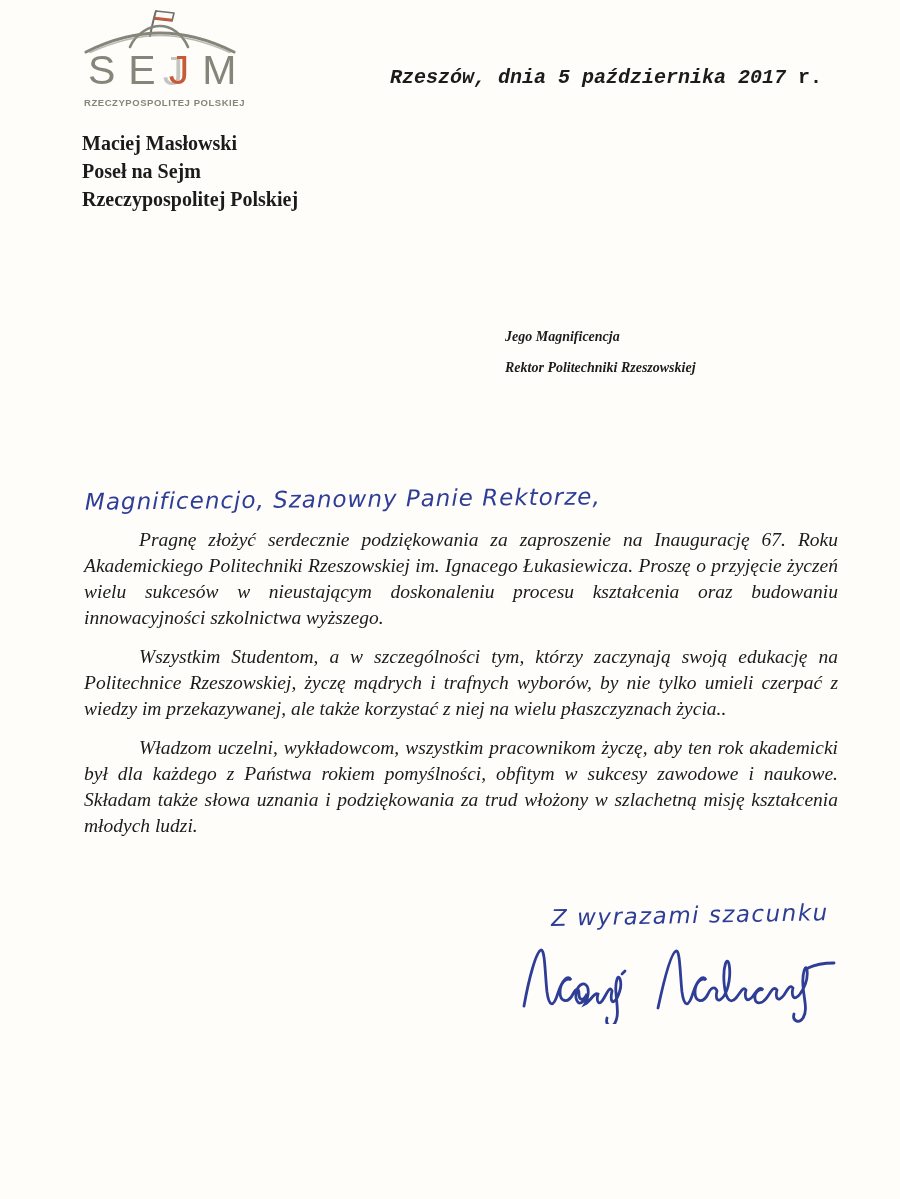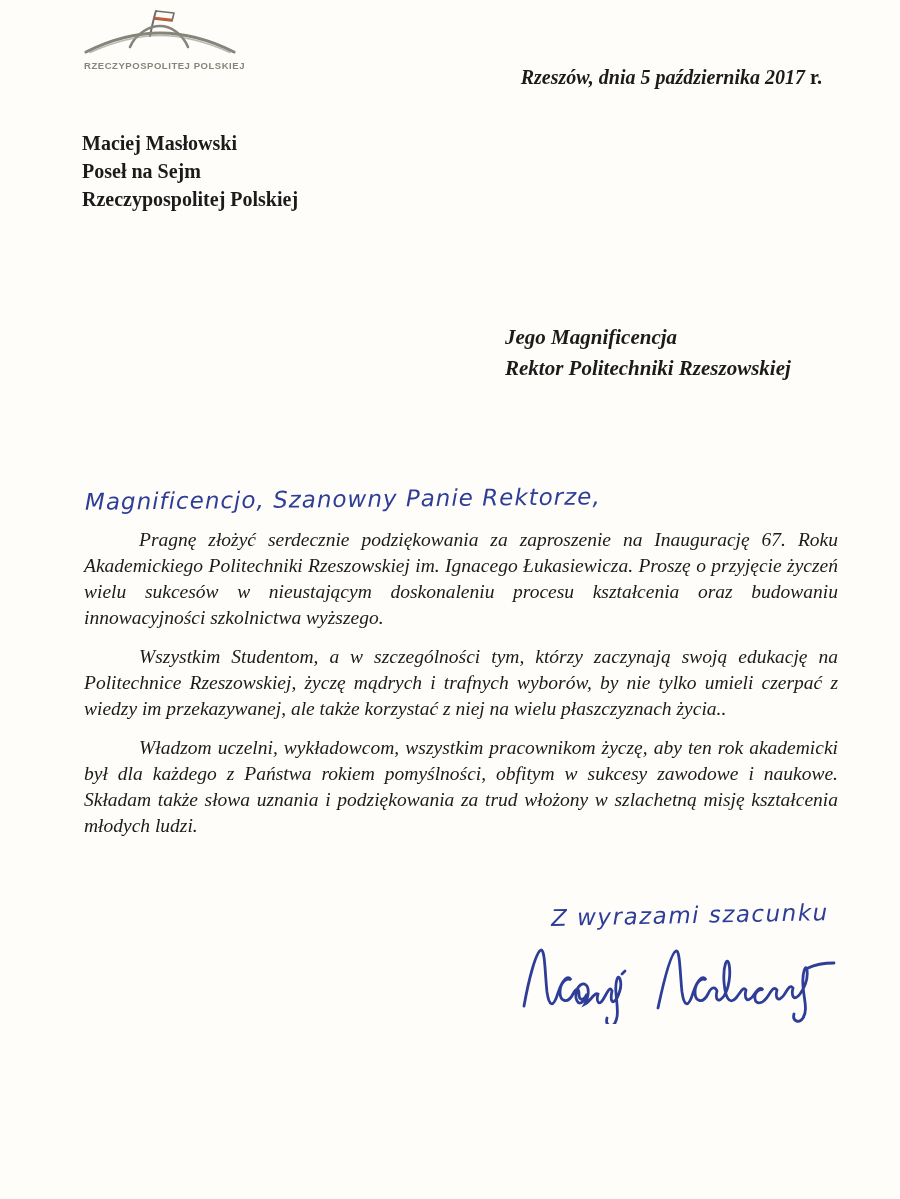--- a/index.html
+++ b/index.html
@@ -30,31 +30,32 @@
     font-family:"Liberation Sans", sans-serif;
     font-size:9.5px; font-weight:700; color:#85857a;
     letter-spacing:0.55px; margin-top:6px; white-space:nowrap;
   }
 
   
   .date-line {
     position:absolute; top:66px; right:78px;
     font-size:20px; font-weight:700; font-style:italic;
     white-space:nowrap;
+    font-family:Liberation Mono, monospace;
   }
   .date-line .upright { font-style:normal; }
 
   .sender {
     position:absolute; left:82px; top:129px;
     font-size:20px; font-weight:700; line-height:28px;
   }
 
   .recipient {
     position:absolute; left:505px; top:322px;
-    font-size:21px; font-weight:700; font-style:italic;
+    font-size:14px; font-weight:700; font-style:italic;
     line-height:30.5px; white-space:nowrap;
   }
 
   .body-text {
     position:absolute; left:80px; top:527px; width:758px;
     font-size:19.5px; font-style:italic; line-height:26px;
     text-align:justify;
   }
   .body-text p { margin:0 0 13px 4px; text-indent:55px;font-style:italic; }
 
@@ -90,20 +91,21 @@
       <path d="M66,30 C68,20 70,11 72,5" stroke="#6f6f66" stroke-width="2" fill="none" stroke-linecap="round"></path>
 
       <path d="M72,5 L90,7 L88,15 L70,13 Z" fill="#fbfbf8" stroke="#6f6f66" stroke-width="1.6" stroke-linejoin="round"></path>
       <path d="M70.5,12 L88.3,14" stroke="#c85a38" stroke-width="2.4"></path>
 
       <path d="M46,41 C52,27 66,20 76,20 C86,20 98,27 104,41" stroke="#85857a" stroke-width="2.6" fill="none" stroke-linecap="round"></path>
 
       <path d="M2,46 C30,32 52,27 76,27 C100,27 122,32 150,46" stroke="#85857a" stroke-width="3" fill="none" stroke-linecap="round"></path>
       <path d="M6,46.5 C34,34 56,29.5 76,29.5 C96,29.5 118,34 146,46.5" stroke="#9a9a90" stroke-width="1.4" fill="none" stroke-linecap="round" opacity="0.7"></path>
     </svg>
+    <div class="sejm-word"><span class="letter">S</span><span class="letter">E</span><span class="letter j-red">J</span><span class="letter">M</span></div>
     <div class="sejm-sub">RZECZYPOSPOLITEJ POLSKIEJ</div>
   </div>
 
   <div class="date-line">
     <span>Rzeszów, dnia 5 października 2017</span>
     <span class="upright">r.</span>
   </div>
 
   <div class="sender">
     <div>Maciej Masłowski</div>

